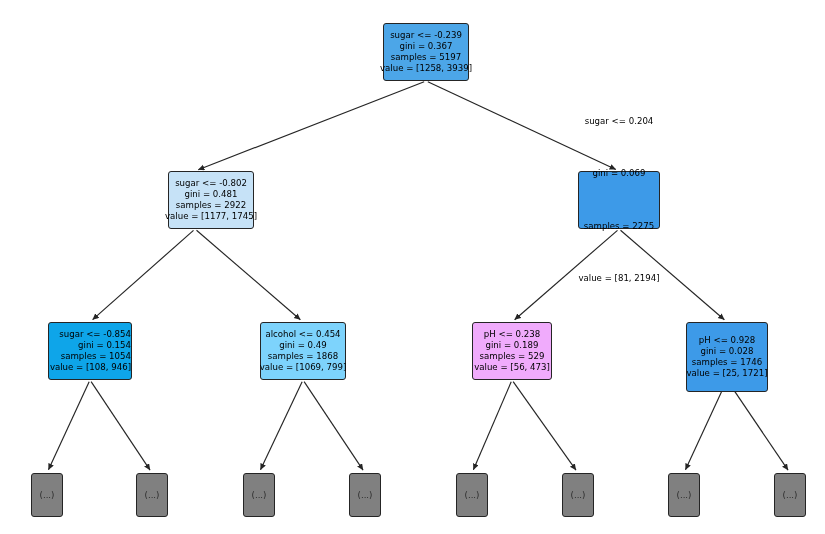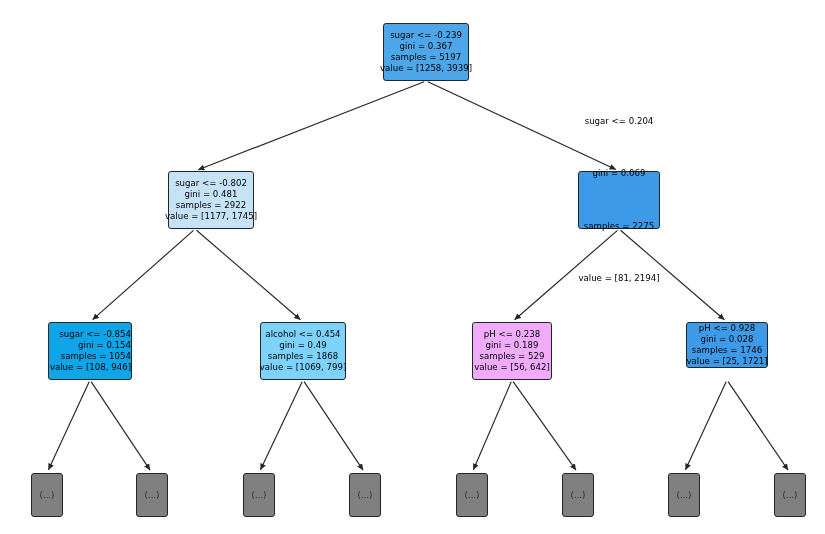--- a/index.html
+++ b/index.html
@@ -73,23 +73,23 @@
       <div class="node" style="left: 260px; top: 322px; width: 86px; height: 58px; background: #7dd3fc;">
         <span class="ln">alcohol &lt;= 0.454</span>
         <span class="ln">gini = 0.49</span>
         <span class="ln">samples = 1868</span>
         <span class="ln">value = [1069, 799]</span>
       </div>
       <div class="node" style="left: 472px; top: 322px; width: 80px; height: 58px; background: #f0abfc;">
         <span class="ln">pH &lt;= 0.238</span>
         <span class="ln">gini = 0.189</span>
         <span class="ln">samples = 529</span>
-        <span class="ln">value = [56, 642]</span>
+        <span class="ln">value = [56, 473]</span>
       </div>
-      <div class="node" style="left: 686px; top: 322px; width: 82px; height: 46px; background: rgb(61, 154, 232);">
+      <div class="node" style="left: 686px; top: 322px; width: 82px; height: 70px; background: rgb(61, 154, 232);">
         <span class="ln">pH &lt;= 0.928</span>
         <span class="ln">gini = 0.028</span>
         <span class="ln">samples = 1746</span>
         <span class="ln">value = [25, 1721]</span>
       </div>
       <div class="leaf" style="left: 31px; top: 473px; width: 32px; height: 44px; background: rgb(128, 128, 128);">
         <span>(...)</span>
       </div>
       <div class="leaf" style="left: 136px; top: 473px; width: 32px; height: 44px; background: rgb(128, 128, 128);">
         <span>(...)</span>

